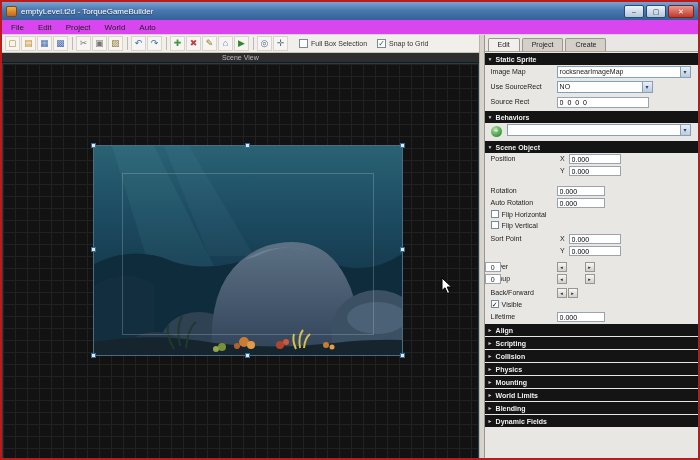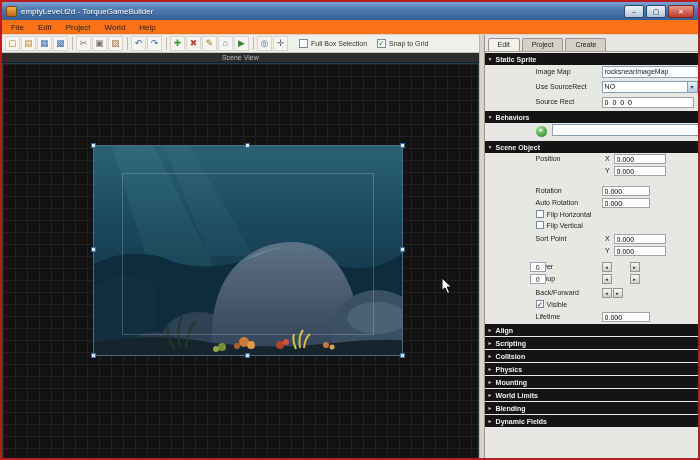--- a/index.html
+++ b/index.html
@@ -11,21 +11,21 @@
   .titlebar{ height:18px; background:linear-gradient(#7da2d4,#4a78ae 45%,#35609a);
     display:flex; align-items:center; padding:0 4px; color:#fff; }
   .app-icon{ width:11px; height:11px; background:linear-gradient(#f2b24a,#c06818);
     border:1px solid #7a4a10; border-radius:2px; margin-right:4px; }
   .title-text{ flex:1; font-size:8px; text-shadow:0 1px 1px rgba(0,0,0,.45); white-space:nowrap; overflow:hidden;}
   .win-btn{ width:20px; height:13px; margin-left:2px; border:1px solid #2a4a70; border-radius:2px;
     background:linear-gradient(#eef3f9,#b4c6da); color:#234; font-size:7px; line-height:11px; text-align:center; }
   .win-btn.close{ background:linear-gradient(#ea9a8e,#c0392b); color:#fff; border-color:#7a241a; width:26px; }
 
   
-  .menubar{ height:15px; background:#f97316; border-bottom:1px solid #d8d4cc; display:flex; align-items:center; padding-left:2px; }
+  .menubar{ height:15px; background:#d946ef; border-bottom:1px solid #d8d4cc; display:flex; align-items:center; padding-left:2px; }
   .menu-item{ padding:0 7px; height:15px; line-height:15px; }
 
   .main{ display:flex; height:425px; }
 
   
   .left-col{ width:478px; display:flex; flex-direction:column; background:#141414; }
   .toolbar{ height:18px; background:#f0efe9; border-bottom:1px solid #c8c4bc; display:flex; align-items:center; padding-left:3px; }
   .tb-icon{ width:15px; height:15px; margin-right:1px; border:1px solid #d8d4cc; background:#f6f5f1;
     text-align:center; line-height:13px; font-size:9px; }
   .tb-sep{ width:1px; height:13px; background:#bdb9b0; margin:0 3px; }
@@ -56,21 +56,21 @@
   .splitter{ width:5px; background:#d8d4cc; border-left:1px solid #b8b4ac; }
   .panel{ width:215px; background:#e9e7e3; border-left:1px solid #9a968e; padding-top:3px; font-size:7px; overflow:hidden; }
   .tabs{ height:14px; padding-left:3px; border-bottom:1px solid #a8a49c; display:flex; gap:2px; }
   .tab{ height:13px; line-height:12px; padding:0 9px; background:#d4d0c8; border:1px solid #9a968e;
     border-bottom:none; border-radius:2px 2px 0 0; }
   .tab.active{ background:#f2f0ec; }
 
   .sec-header{ height:12px; margin-top:1px; background:#141414; color:#f0f0f0; font-weight:bold;
     line-height:12px; padding-left:3px; }
   .sec-header .arr{ display:inline-block; width:8px; font-size:5px; vertical-align:1px; color:#cfcfcf; }
-  .sec-body{ position:relative;margin-left:45px; }
+  .sec-body{ position:relative; }
 
   .frow{ position:relative; height:15px; }
   .flbl{ position:absolute; left:6px; top:3px; }
   .combo{ position:absolute; top:1px; height:12px; background:#fff; border:1px solid #86a0b8; display:flex; }
   .combo-text{ flex:1; padding:1px 2px; overflow:hidden; white-space:nowrap; }
   .combo-btn{ width:10px; background:linear-gradient(#e8f0f8,#b8cce0); border-left:1px solid #86a0b8;
     text-align:center; line-height:10px; font-size:6px; color:#345; }
   .w134{ left:72px; width:134px; } .w96{ left:72px; width:96px; }
   .tin{ position:absolute; height:11px; border:1px solid #9aa4ae; background:#fff; font-size:7px;
     padding:0 2px; font-family:inherit; }
@@ -109,21 +109,21 @@
     <span class="win-btn">–</span>
     <span class="win-btn">▢</span>
     <span class="win-btn close">✕</span>
   </div>
 
   <div class="menubar">
     <span class="menu-item">File</span>
     <span class="menu-item">Edit</span>
     <span class="menu-item">Project</span>
     <span class="menu-item">World</span>
-    <span class="menu-item">Help</span>
+    <span class="menu-item">Auto</span>
   </div>
 
   <div class="main">
 
     <div class="left-col">
       <div class="toolbar">
         <span class="tb-icon" style="color:#b08820">▢</span>
         <span class="tb-icon" style="color:#c8922e">▤</span>
         <span class="tb-icon" style="color:#4a6fb5">▦</span>
         <span class="tb-icon" style="color:#4a6fb5">▩</span>

